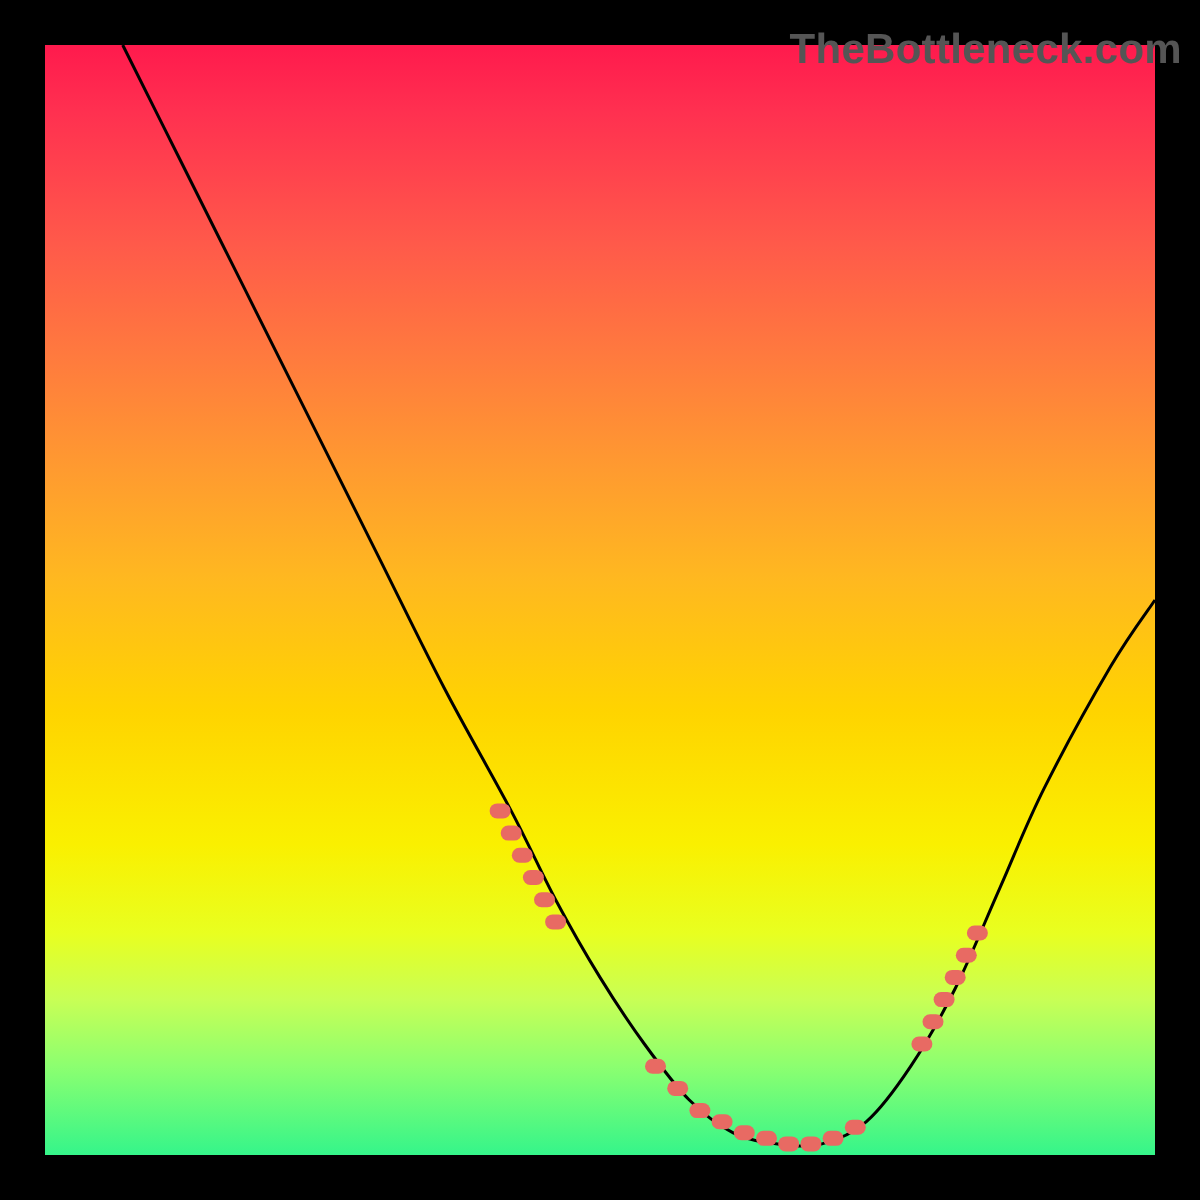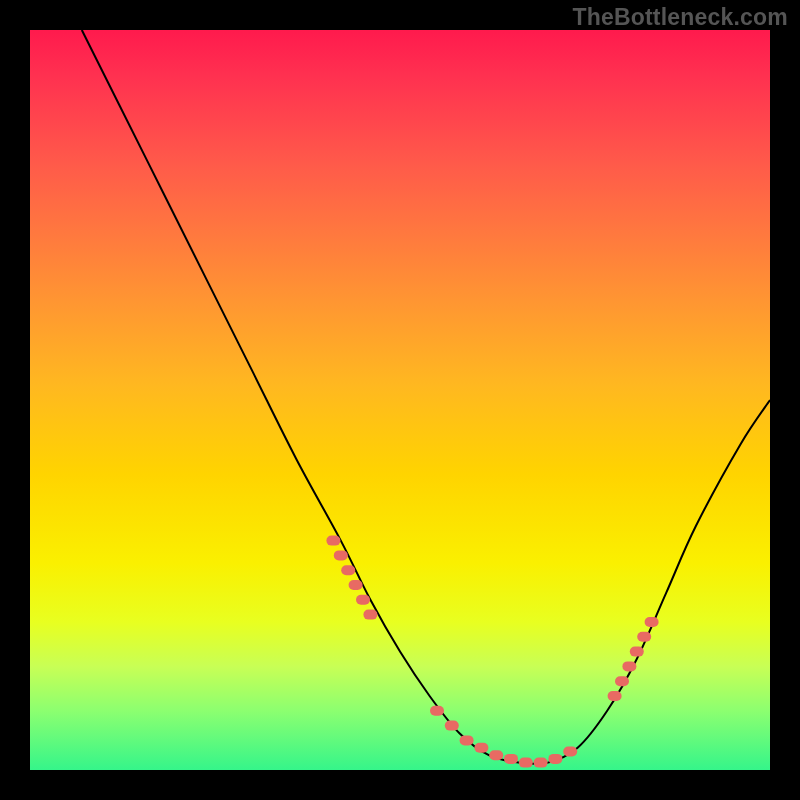--- a/index.html
+++ b/index.html
@@ -26,24 +26,24 @@
       #ffb820 48%,
       #ffd400 60%,
       #faf000 72%,
       #e8ff20 80%,
       #c8ff55 86%,
       #8cff70 92%,
       #35f58a 100%);
   }
   .watermark {
     position: absolute;
-    top: 4px;
+    top: 17px;
     right: 12px;
     color: #555;
-    font-size: 23px;
+    font-size: 28px;
     font-weight: 600;
     letter-spacing: 0.2px;
     user-select: none;
   }
   svg {
     position: absolute;
     left: 0;
     top: 0;
   }
 </style>

